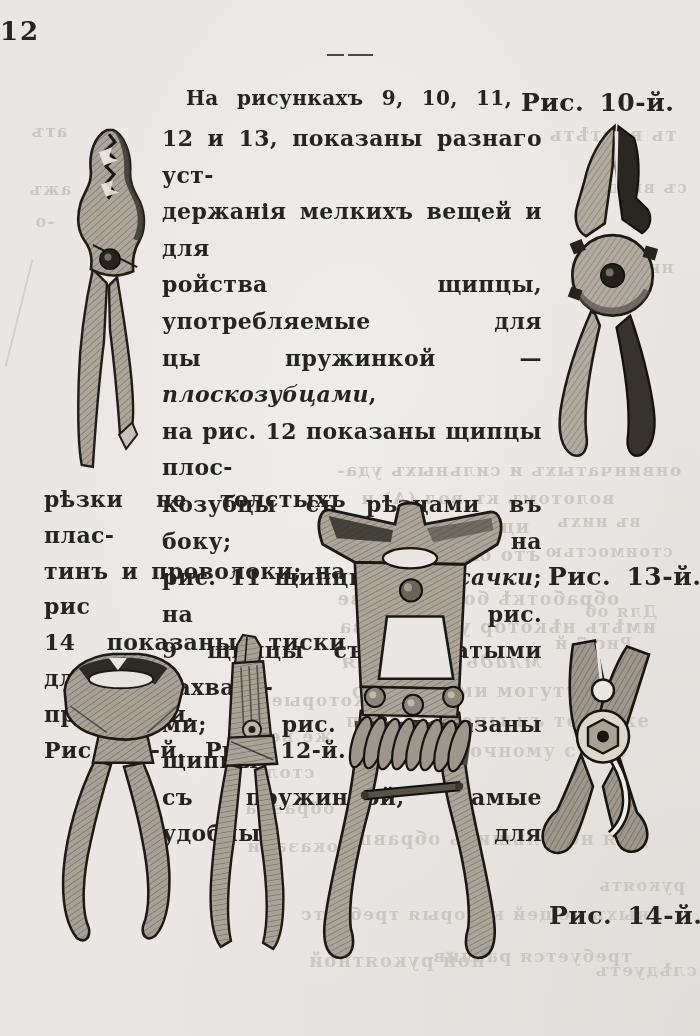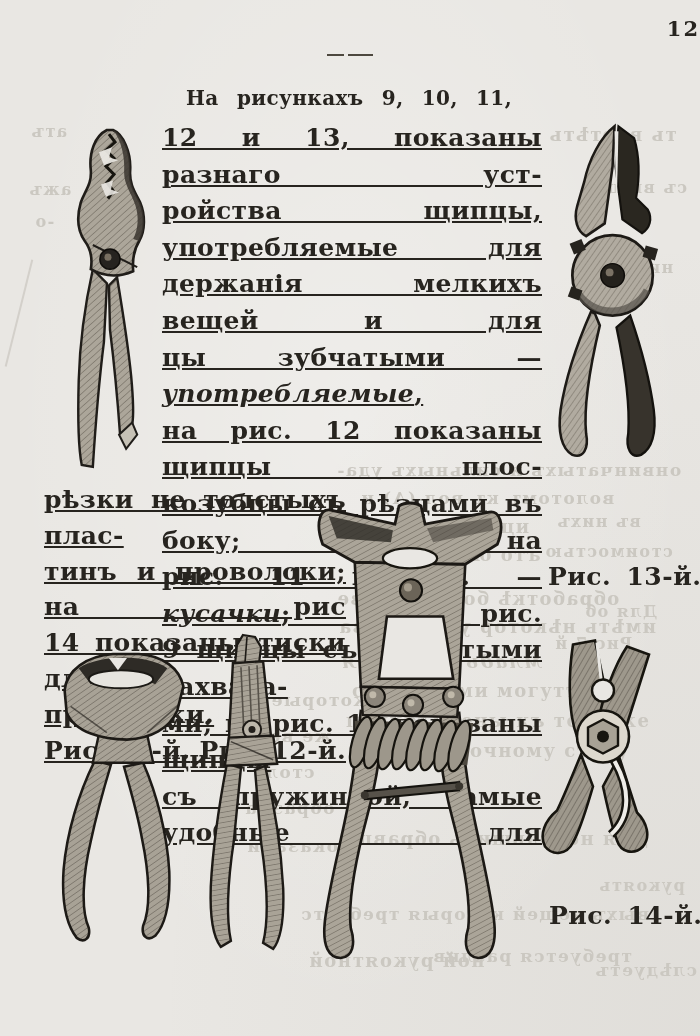--- a/index.html
+++ b/index.html
@@ -7,25 +7,25 @@
     position:relative;width:700px;height:1036px;margin:0 auto;
     background:#e9e7e3;
     background-image:
       radial-gradient(ellipse at 50% 40%, rgba(255,255,255,.25), rgba(0,0,0,0) 70%),
       radial-gradient(ellipse at 100% 100%, rgba(120,115,105,.08), rgba(0,0,0,0) 55%);
     overflow:hidden;
     font-family:"DejaVu Serif", serif;
     color:#27241f;
   }
   .abs{position:absolute;}
-  .pagenum{left:0;right:0;top:16px;text-align:right;font-size:21px;font-weight:700;letter-spacing:2px;}
+  .pagenum{left:0;right:0;top:16px;text-align:left;font-size:26px;font-weight:700;letter-spacing:2px;}
   .pagenum-rule{left:327px;top:54px;width:46px;height:2px;
     background:linear-gradient(90deg,#4d483f 0 38%,rgba(0,0,0,0) 38% 46%,#4d483f 46% 100%);}
   .figlabel{font-size:25px;font-weight:700;white-space:nowrap;word-spacing:6px;letter-spacing:.5px;}
-  .bodytext{font-size:25px;font-weight:700;letter-spacing:.4px;text-decoration:underline;}
+  .bodytext{font-size:22px;font-weight:700;letter-spacing:.4px;}
   .jl{text-align:justify;text-align-last:justify;}
   .para{left:162px;top:120px;width:380px;line-height:36.6px;}
   .leftblock{left:44px;top:482px;width:302px;line-height:35.8px;}
   .introline{left:186px;top:86px;width:326px;font-size:20px;font-weight:700;letter-spacing:.4px;}
   .ital{font-style:italic;font-weight:700;}
   .bleed{position:absolute;font-family:"DejaVu Serif",serif;font-weight:700;color:#cbc8c1;
          white-space:nowrap;font-size:18px;letter-spacing:1.5px;-webkit-filter:blur(.4px);filter:blur(.4px);}
   .mir{transform:scaleX(-1);}
   .bleed.it{font-style:italic;}
   .scratch{position:absolute;left:18px;top:258px;width:1.5px;height:110px;background:#d3d0ca;
@@ -68,26 +68,27 @@
   <span class="bleed mir" style="left:252px;top:762px;font-size:17px;">столу</span>
   <span class="bleed mir" style="left:244px;top:798px;font-size:17px;">образца</span>
   <span class="bleed mir" style="left:246px;top:836px;font-size:17px;">показани</span>
   <span class="bleed mir" style="left:556px;top:512px;font-size:16px;">въ нихъ</span>
   <span class="bleed mir" style="left:544px;top:542px;font-size:16px;">стоимостью</span>
   <span class="bleed mir" style="left:584px;top:602px;font-size:16px;">Для об</span>
   <span class="bleed mir" style="left:554px;top:634px;font-size:16px;">Рис 7 й</span>
   <div class="scratch"></div>
 
   <div class="abs introline jl">На рисункахъ 9, 10, 11,</div>
+  <div class="abs figlabel" style="left:521px;top:88px;">Рис. 10-й.</div>
 
   <div class="abs para bodytext">
     <div class="jl">12 и 13, показаны разнаго уст-</div>
+    <div class="jl">держанія мелкихъ вещей и для</div>
     <div class="jl">ройства щипцы, употребляемые для</div>
-    <div class="jl">держанія мелкихъ вещей и для</div>
-    <div class="jl"><span>цы зубчатыми —</span> <span class="ital">употребляемые</span><span>,</span></div>
+    <div class="jl"><span>цы пружинкой —</span> <span class="ital">плоскозубцами</span><span>,</span></div>
     <div class="jl">на рис. 12 показаны щипцы плос-</div>
     <div class="jl">козубцы съ рѣзцами въ боку; на</div>
     <div class="jl"><span>рис. 11 щипцы. —</span> <span class="ital">кусачки</span><span>; на рис.</span></div>
     <div class="jl">9 щипцы съ зубчатыми захвата-</div>
     <div class="jl">ми; на рис. 13 показаны щипцы</div>
     <div class="jl">съ пружинкой, самые удобные для</div>
   </div>
 
   <div class="abs leftblock bodytext">
     <div class="jl">рѣзки не толстыхъ плас-</div>

